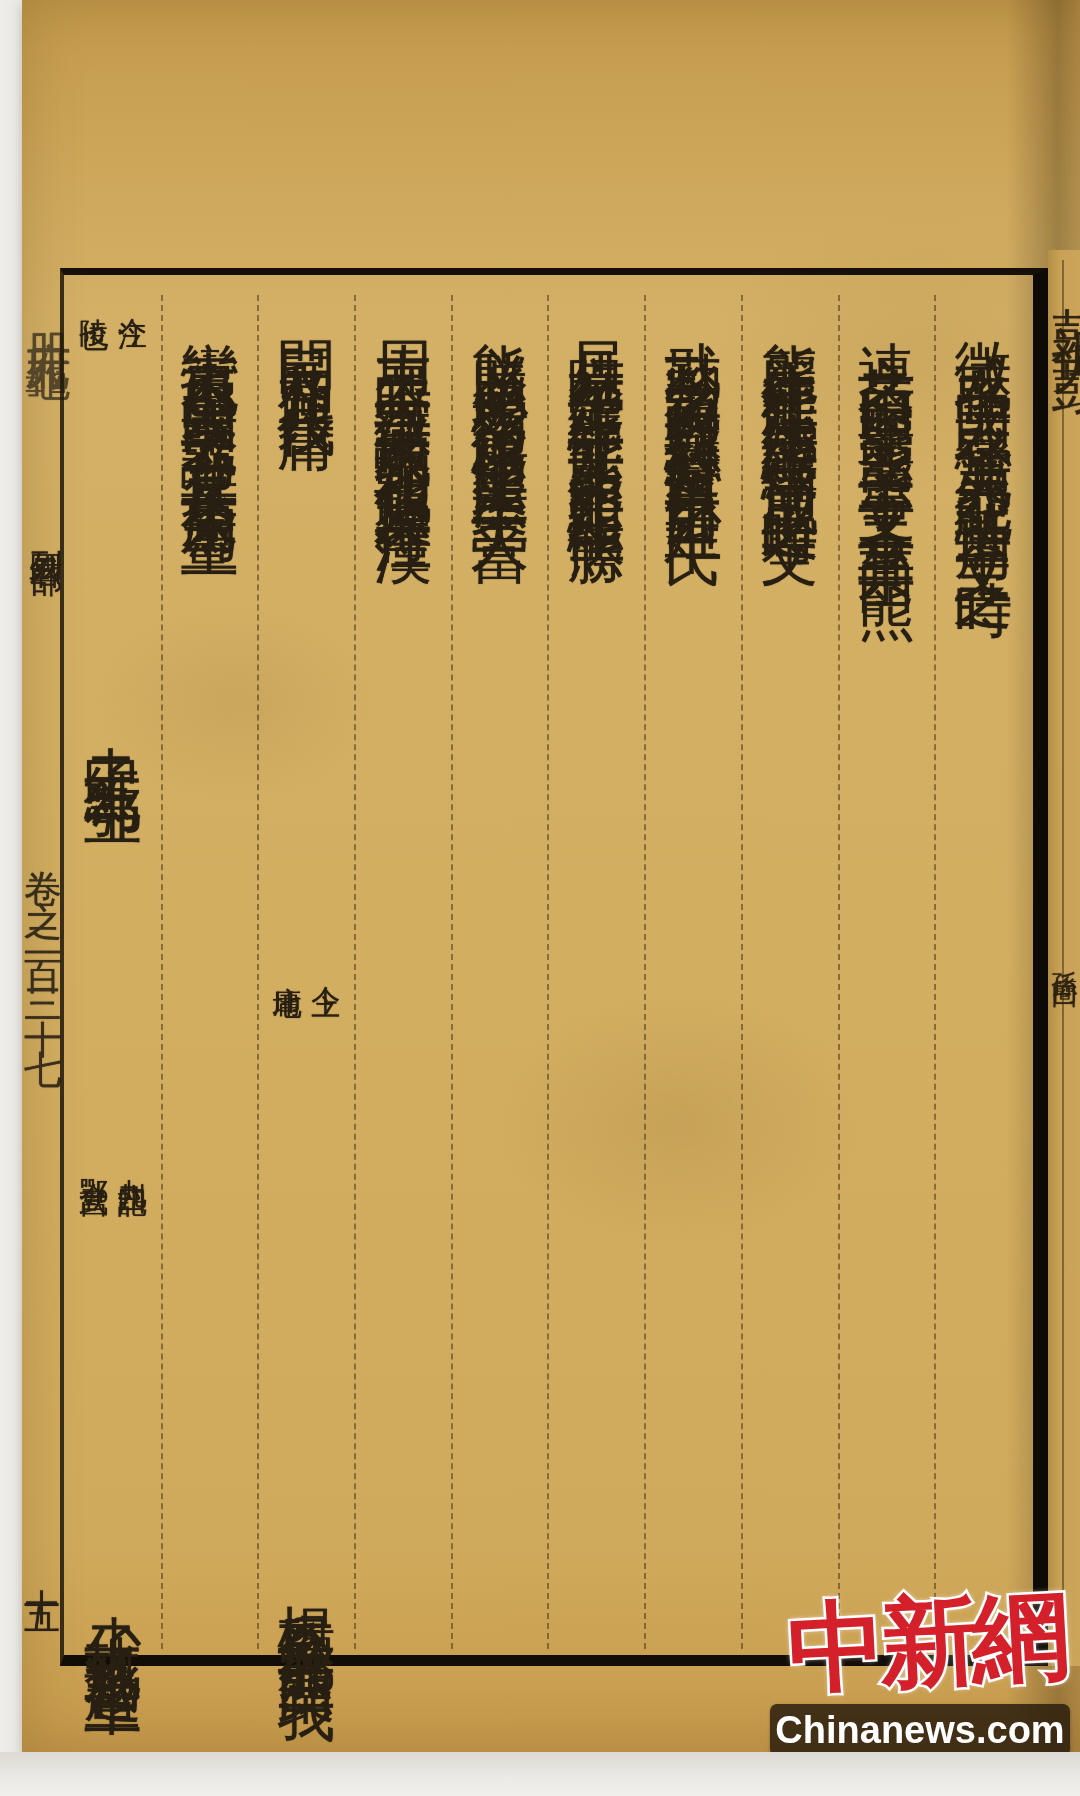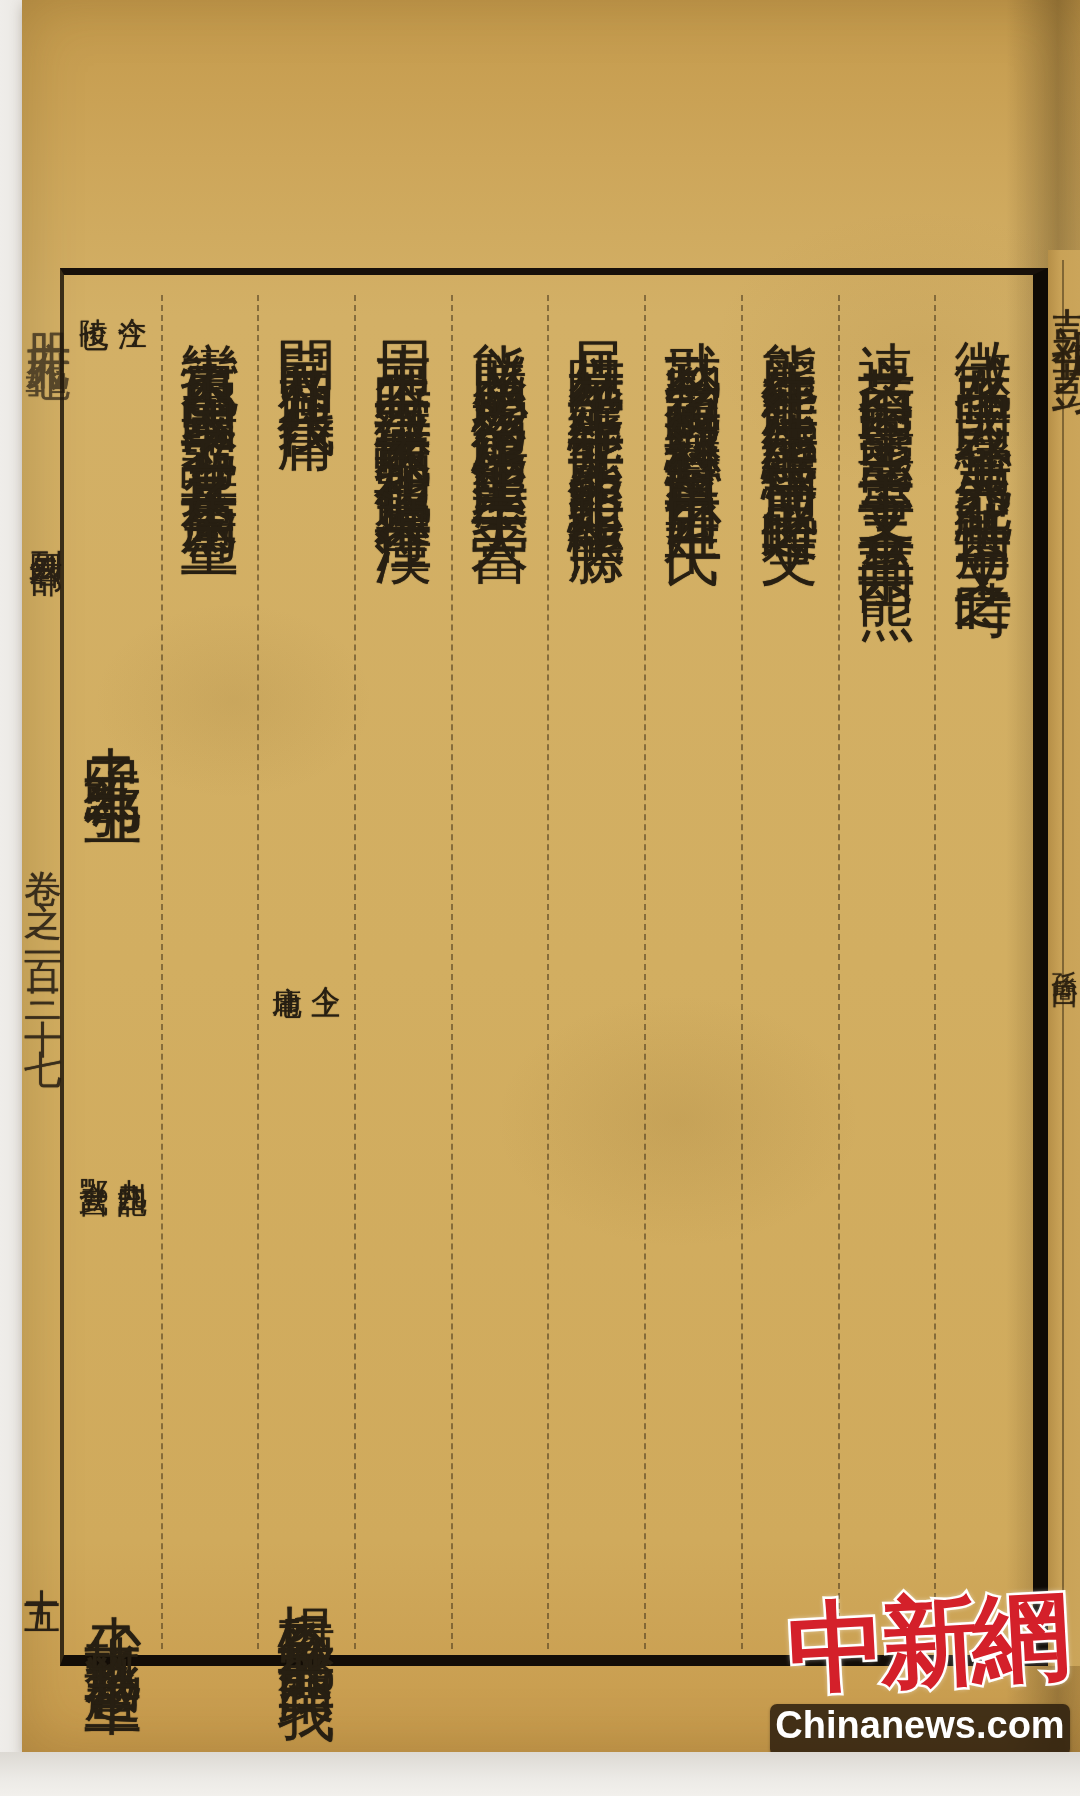--- a/index.html
+++ b/index.html
@@ -70,21 +70,21 @@
     position:absolute;left:788px;top:1578px;
     font-size:98px;font-weight:bold;letter-spacing:-6px;
     color:#d4202a;transform:rotate(-3deg);
     -webkit-text-stroke:5px #ffffff;paint-order:stroke fill;
     text-shadow:0 0 3px #fff,0 0 6px #fff;
     font-family:"DejaVu Serif","Liberation Serif",serif;
   }
   .wm-bar{
     position:absolute;left:770px;top:1704px;width:300px;height:52px;
     background:rgba(44,30,14,.86);border-radius:7px;
-    display:flex;align-items:flex-start;justify-content:center;
+    display:flex;align-items:center;justify-content:center;
     box-shadow:0 1px 3px rgba(0,0,0,.3);
   }
   .wm-bar span{
     color:#fff;font-weight:bold;font-size:38px;letter-spacing:0px;
     font-family:"Liberation Sans","DejaVu Sans",sans-serif;
   }
   
   .table-edge{position:absolute;left:0;top:1752px;width:1080px;height:44px;
     background:linear-gradient(180deg,#dcd9d3 0%,#eceae6 60%,#f2f0ec 100%);}
   

